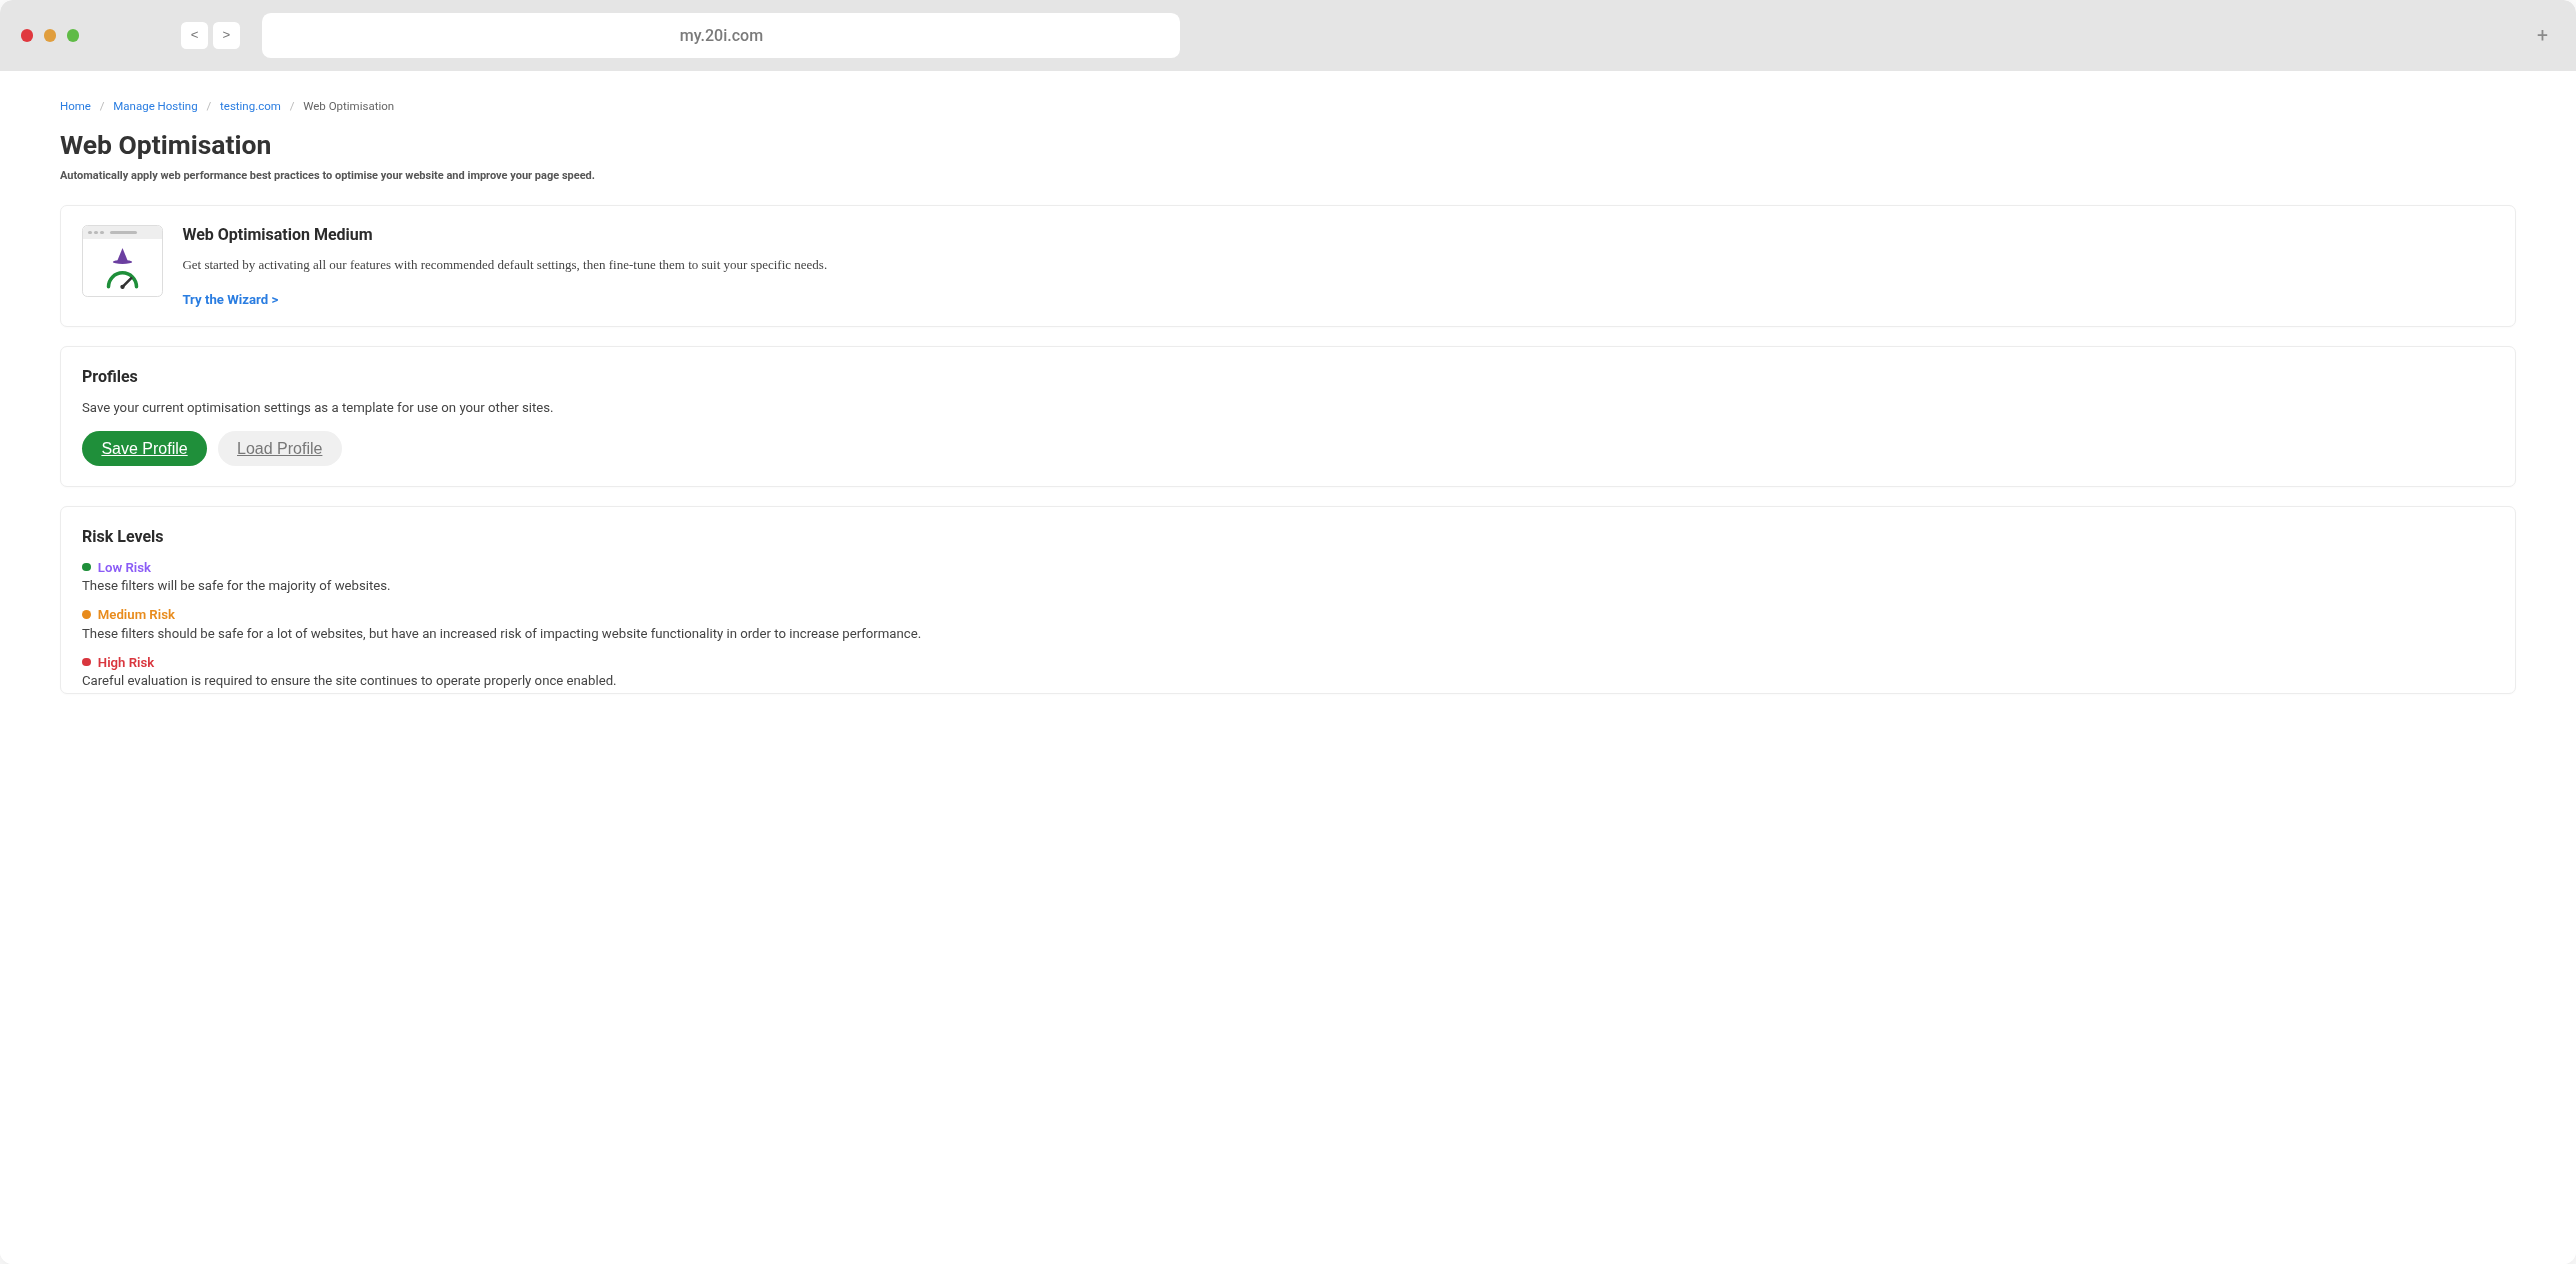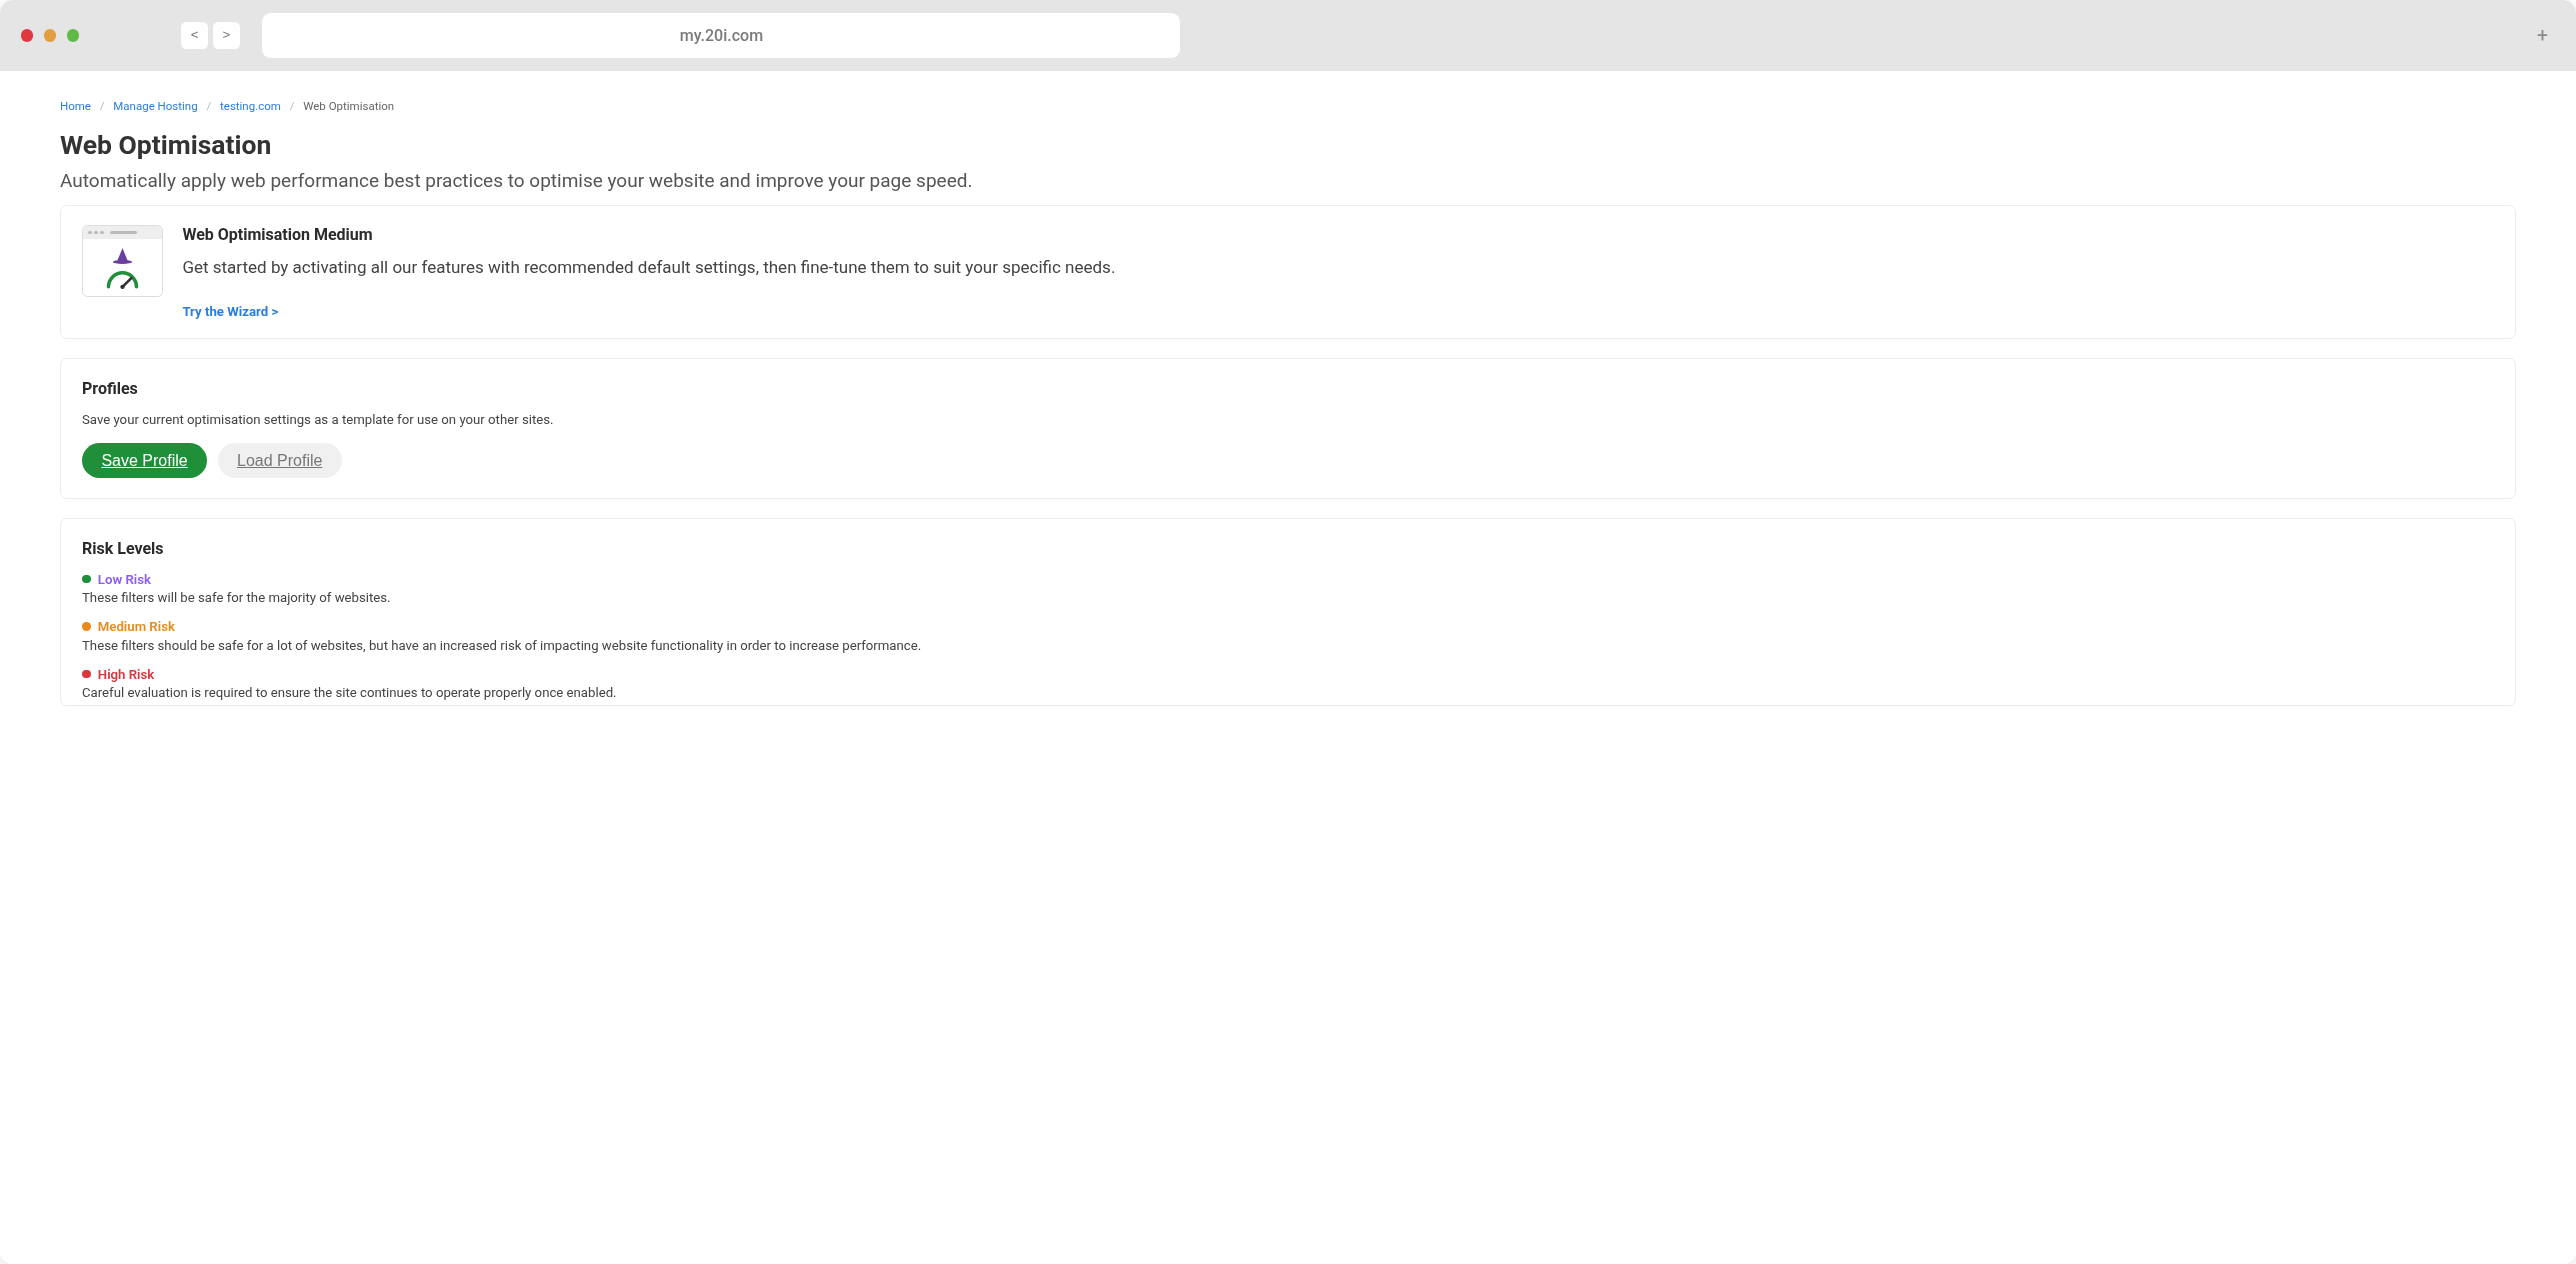--- a/index.html
+++ b/index.html
@@ -92,23 +92,24 @@
   .breadcrumb .sep { color: #bbb; }
   .breadcrumb .current { color: #666; }
 
   h1.page-title {
     font-size: 26.5px;
     font-weight: 700;
     color: #333;
     margin-bottom: 8.8px;
   }
   .page-subtitle {
-    font-size: 19px;
+    font-size: 11px;
     color: #555;
-    margin-bottom: 13px;
+    margin-bottom: 23px;
+    font-weight: bold;
   }
 
   
   .card {
     background: #ffffff;
     border: 0.9px solid #ececec;
     border-radius: 7px;
     padding: 19.4px 21px;
     margin-bottom: 19.4px;
     box-shadow: 0 0.9px 1.8px rgba(0,0,0,0.02);
@@ -152,23 +153,24 @@
   .gauge { width: 35px; height: 17.7px; }
 
   .wizard-body { flex: 1; }
   .wizard-title {
     font-size: 16px;
     font-weight: 700;
     color: #2b2b2b;
     margin-bottom: 12.4px;
   }
   .wizard-desc {
-    font-size: 17px;
+    font-size: 13px;
     color: #444;
-    margin-bottom: 26px;
+    margin-bottom: 18px;
+    font-family: Liberation Serif, serif;
   }
   .wizard-link {
     color: #2a7de1;
     font-weight: 700;
     font-size: 13.2px;
     text-decoration: none;
     cursor: pointer;
   }
 
   .section-heading {

